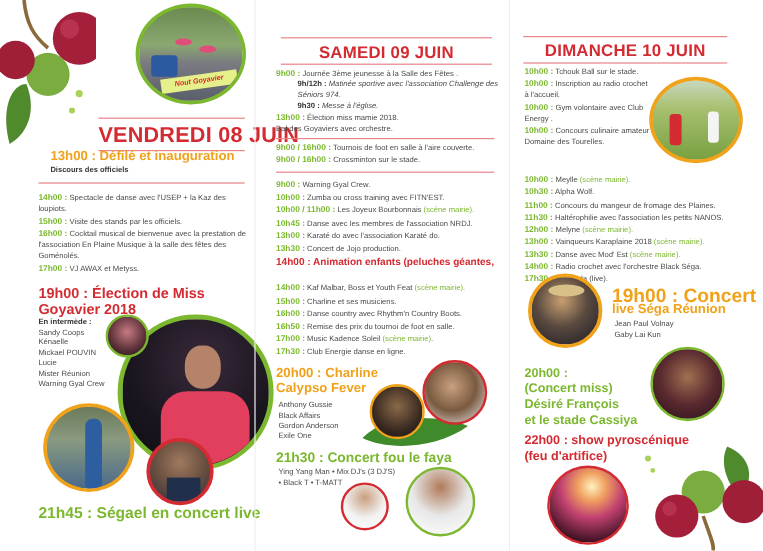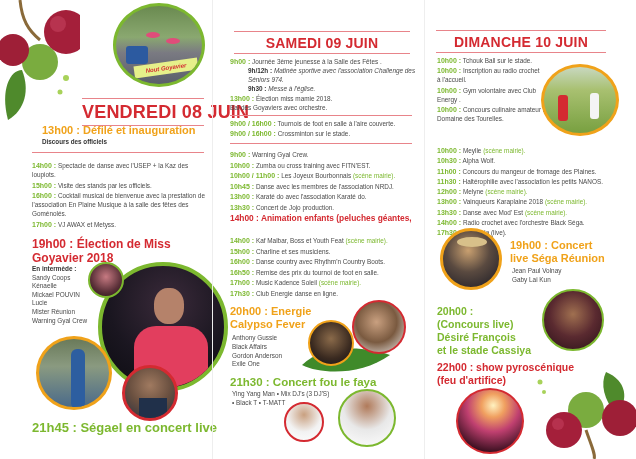--- a/index.html
+++ b/index.html
@@ -141,21 +141,21 @@
 
   <div class="block" style="left:18px;top:236px;width:192px">
     <div class="line" style="margin-bottom:1.6px"><span class="t">14h00 :</span> <span>Kaf Malbar, Boss et Youth Feat</span> <span class="scene">(scène mairie).</span></div>
     <div class="line" style="margin-bottom:1.6px"><span class="t">15h00 :</span> <span>Charline et ses musiciens.</span></div>
     <div class="line" style="margin-bottom:1.6px"><span class="t">16h00 :</span> <span>Danse country avec Rhythm'n Country Boots.</span></div>
     <div class="line" style="margin-bottom:1.6px"><span class="t">16h50 :</span> <span>Remise des prix du tournoi de foot en salle.</span></div>
     <div class="line" style="margin-bottom:1.6px"><span class="t">17h00 :</span> <span>Music Kadence Soleil</span> <span class="scene">(scène mairie).</span></div>
     <div class="line"><span class="t">17h30 :</span> <span>Club Energie danse en ligne.</span></div>
   </div>
 
-  <div class="block hl orange" style="left:18px;top:305px;font-size:11px">20h00 : Energie</div>
+  <div class="block hl orange" style="left:18px;top:305px;font-size:11px">20h00 : Charline</div>
   <div class="block hl orange" style="left:18px;top:318px;font-size:11px">Calypso Fever</div>
   <div class="block small-list" style="left:20px;top:334px;width:70px;line-height:8.8px">
     <div>Anthony Gussie</div>
     <div>Black Affairs</div>
     <div>Gordon Anderson</div>
     <div>Exile One</div>
   </div>
 
   <svg class="leaf" style="left:90px;top:345px" width="90" height="30" viewBox="0 0 90 30">
     <path d="M0 20 C20 0 60 0 88 10 C60 30 20 30 0 20 Z" fill="#3f8a2a"></path>
@@ -198,29 +198,29 @@
     <div class="line" style="margin-bottom:1.3px"><span class="t">13h00 :</span> <span>Vainqueurs Karaplaine 2018</span> <span class="scene">(scène mairie).</span></div>
     <div class="line" style="margin-bottom:1.3px"><span class="t">13h30 :</span> <span>Danse avec Mod' Est</span> <span class="scene">(scène mairie).</span></div>
     <div class="line" style="margin-bottom:1.3px"><span class="t">14h00 :</span> <span>Radio crochet avec l'orchestre Black Séga.</span></div>
     <div class="line"><span class="t">17h30 :</span> <span>Di Panda (live).</span></div>
   </div>
 
   <div class="circle" style="left:16px;top:228px;width:62px;height:62px;border:3px solid #f0a21a;background:radial-gradient(circle at 45% 35%,#c9a070 0%,#5a4a40 45%,#1a1a24 100%);">
     <div style="position:absolute;left:14px;top:6px;width:30px;height:10px;background:#d8c08a;border-radius:50%"></div>
   </div>
 
-  <div class="block hl orange" style="left:86px;top:239px;font-size:11px">19h00 : Concert</div>
+  <div class="block hl orange" style="left:86px;top:239px;font-size:16px">19h00 : Concert</div>
   <div class="block hl orange" style="left:86px;top:252px;font-size:11px">live Séga Réunion</div>
   <div class="block small-list" style="left:88px;top:267px;width:90px">
     <div>Jean Paul Volnay</div>
     <div>Gaby Lai Kun</div>
   </div>
 
   <div class="block hl green" style="left:13px;top:305px;font-size:10.5px">20h00 :</div>
-  <div class="block hl green" style="left:13px;top:318px;font-size:10.5px">(Concours live)</div>
+  <div class="block hl green" style="left:13px;top:318px;font-size:10.5px">(Concert miss)</div>
   <div class="block hl green" style="left:13px;top:331px;font-size:10.5px">Désiré François</div>
   <div class="block hl green" style="left:13px;top:344px;font-size:10.5px">et le stade Cassiya</div>
 
   <div class="circle" style="left:118px;top:289px;width:62px;height:62px;border:2px solid #7cb82f;background:radial-gradient(circle at 50% 40%,#a07050 0%,#5a2a30 50%,#2a1018 100%);"></div>
 
   <div class="block hl red" style="left:13px;top:361px;font-size:10.5px">22h00 : show pyroscénique</div>
   <div class="block hl red" style="left:13px;top:374px;font-size:10.5px">(feu d'artifice)</div>
 
   <div class="circle" style="left:32px;top:388px;width:68px;height:66px;border:2px solid #d42a31;background:radial-gradient(circle at 55% 25%,#fff2c0 0%,#f0a060 20%,#c04070 45%,#3a1020 80%);"></div>
 

